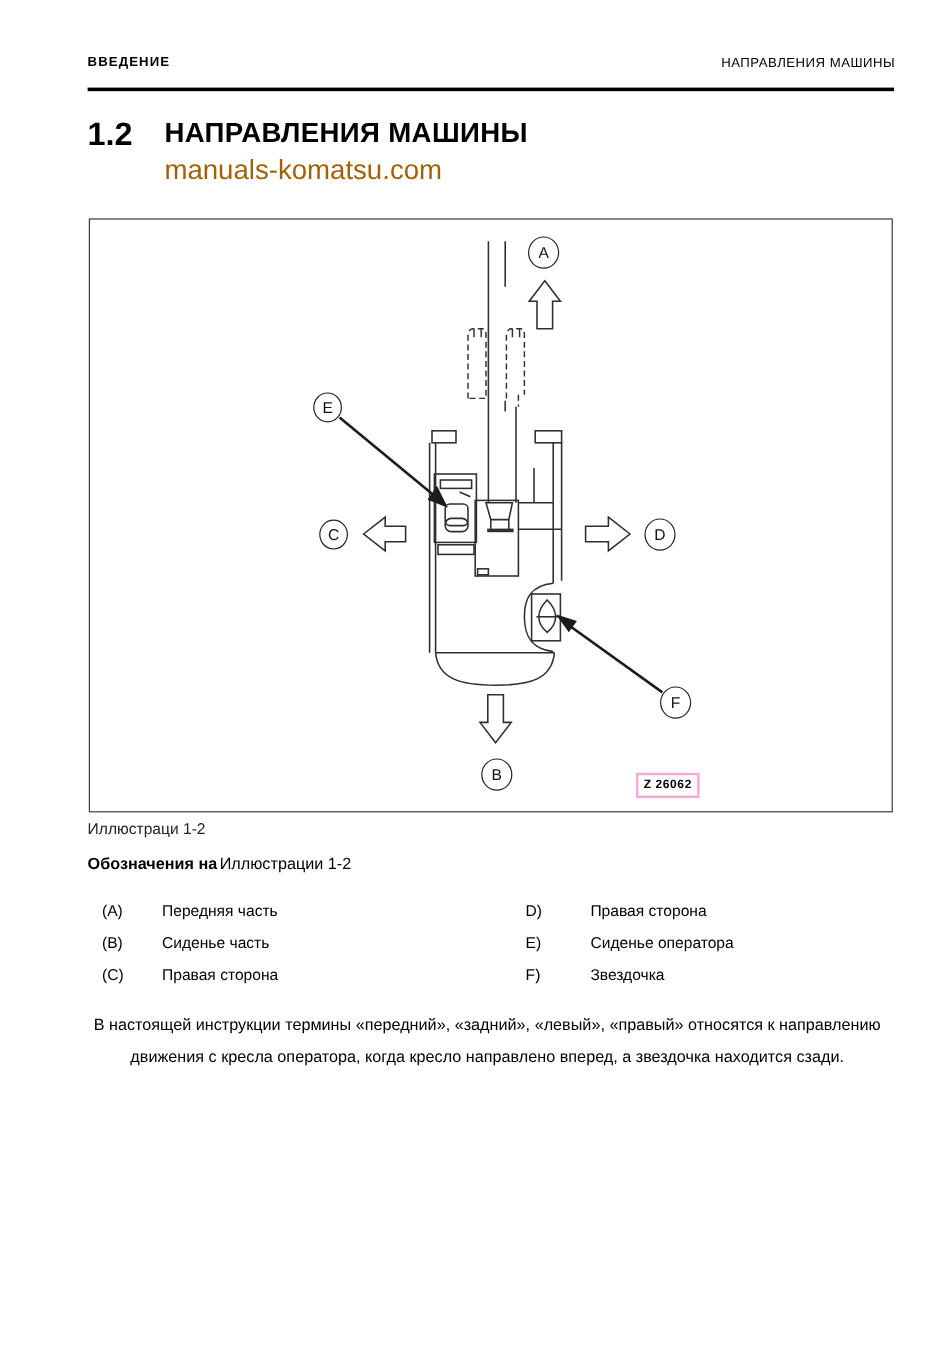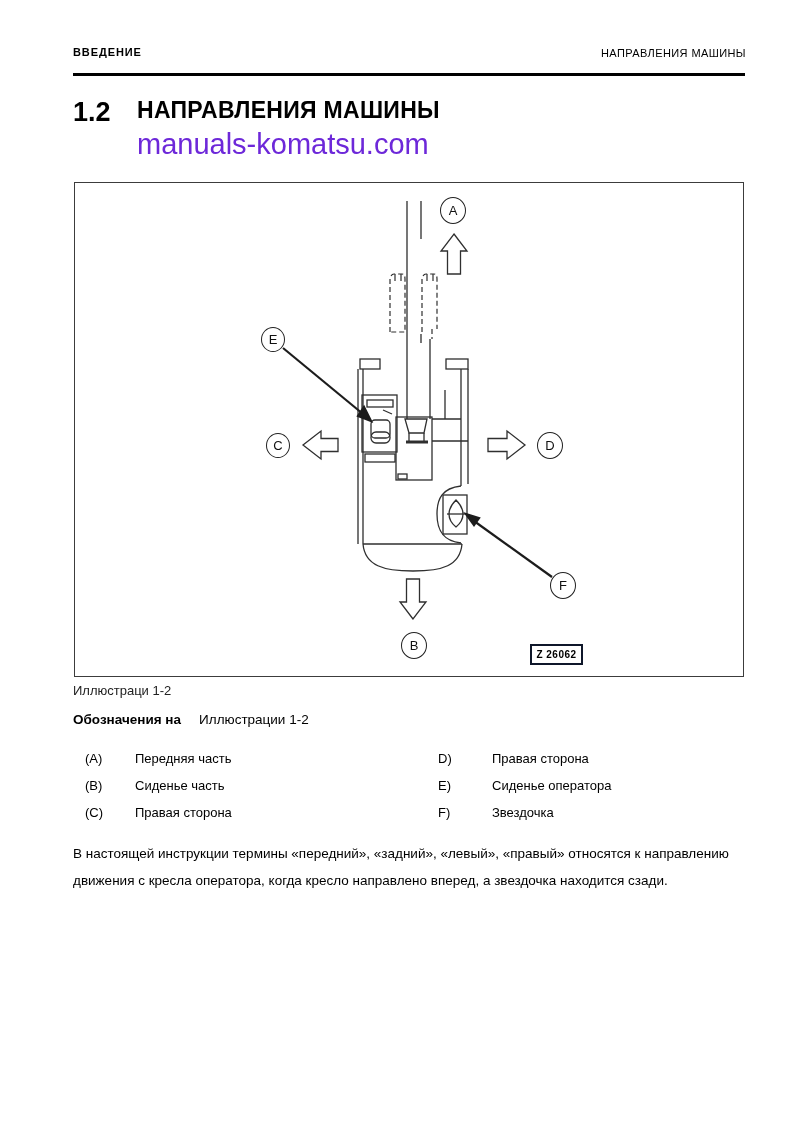--- a/index.html
+++ b/index.html
@@ -1,41 +1,41 @@
 <!DOCTYPE html>
 <html><head>
 <meta charset="utf-8">
 <style>
   html,body{margin:0;padding:0;background:#ffffff;}
   .page{position:relative;width:793px;height:928px;background:#fff;
-        font-family:"Liberation Sans",sans-serif;color:#000;overflow:hidden;}
+        font-family:"Liberation Sans",sans-serif;color:#000;overflow:hidden;text-align:center;}
   .abs{position:absolute;}
 
   
   .hdr-left{left:73px;top:46px;font-size:11px;font-weight:bold;letter-spacing:.9px;}
   .hdr-right{right:47px;top:47px;font-size:11px;letter-spacing:.4px;}
   .hdr-rule{left:73px;top:73px;width:672px;height:3px;background:#000;}
 
   
   .title-num{left:73px;top:97px;font-size:27px;font-weight:bold;}
   .title-text{left:137px;top:97px;font-size:23px;font-weight:bold;letter-spacing:.3px;}
-  .title-sub{left:137px;top:128px;font-size:29px;color:#6d28d9;}
+  .title-sub{left:137px;top:128px;font-size:23px;color:#a16207;}
 
   
   .figure{left:74px;top:182px;width:668px;height:493px;border:1.5px solid #3c3c3c;background:#fff;}
   .figure svg{position:absolute;left:0;top:0;}
   .marker{position:absolute;border:1.4px solid #222;border-radius:50%;background:#fff;
           display:flex;align-items:center;justify-content:center;font-size:13px;color:#111;}
   .m26{width:24px;height:25px;} .m24{width:22px;height:23px;}
-  .fig-code{position:absolute;left:455px;top:461px;width:49px;height:17px;border:2px solid #0f172a;
+  .fig-code{position:absolute;left:455px;top:461px;width:49px;height:17px;border:2px solid #f9a8d4;
             display:flex;align-items:center;justify-content:center;font-size:10px;font-weight:bold;letter-spacing:.5px;}
 
   .caption{left:73px;top:683px;font-size:13px;color:#222;}
   .legend-heading{left:73px;top:712px;font-size:13.5px;}
-  .legend-heading .b{font-weight:bold;margin-right:18px;}
+  .legend-heading .b{font-weight:bold;margin-right:2px;}
 
   .legend-row{left:0;width:100%;height:17px;}
   .legend-row span{position:absolute;font-size:13px;white-space:nowrap;}
   .k1{left:85px;} .v1{left:135px;} .k2{left:438px;} .v2{left:492px;}
 
   .para{left:73px;top:840px;width:666px;font-size:13.5px;line-height:27px;}
   .footer{right:47px;top:1073px;font-size:13px;font-weight:bold;letter-spacing:1px;}
 </style>
 </head>
 <body>

